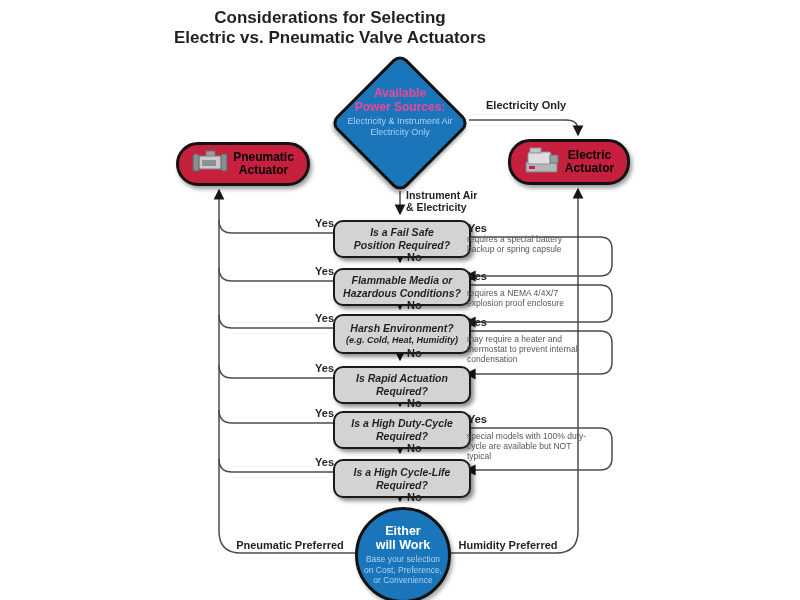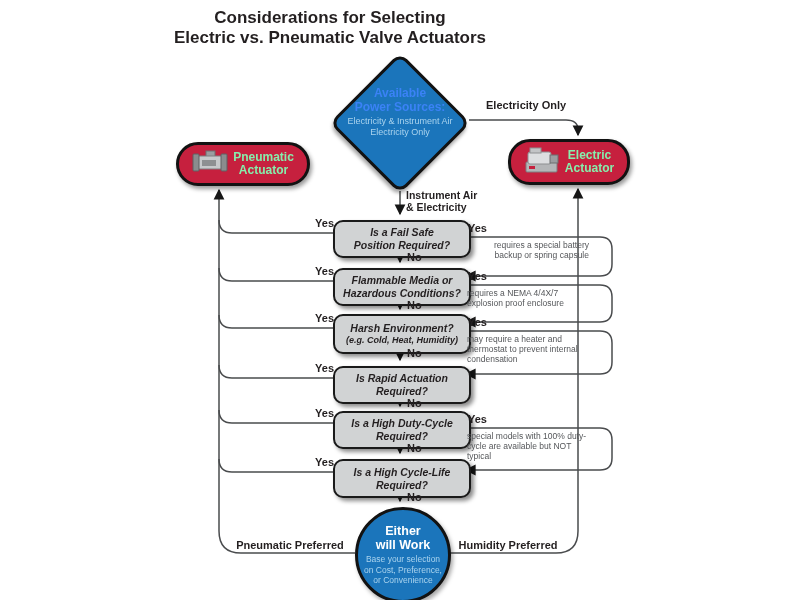--- a/index.html
+++ b/index.html
@@ -7,26 +7,26 @@
          font-family:"Liberation Sans",sans-serif;color:#231f20;}
   .connectors{position:absolute;left:0;top:0;z-index:1;}
   .lbl{position:absolute;z-index:6;font-weight:bold;color:#231f20;line-height:1.1;}
   .note{position:absolute;z-index:6;font-weight:normal;font-size:8.5px;line-height:10px;color:#55575a;}
   .title{position:absolute;left:0;right:0;top:8px;text-align:center;font-size:17px;font-weight:bold;
          line-height:20px;z-index:6;}
   .diamond{position:absolute;left:350px;top:73px;width:94px;height:94px;background:#1b75bb;
            border:3px solid #121212;border-radius:10px;transform:rotate(45deg);
            box-shadow:2px 3px 4px rgba(0,0,0,.35);z-index:2;}
   .diamond-text{position:absolute;left:318px;top:86px;width:164px;text-align:center;z-index:4;}
-  .diamond-text .h{color:#3b82f6;font-weight:bold;font-size:12px;line-height:14px;}
+  .diamond-text .h{color:#ec4899;font-weight:bold;font-size:12px;line-height:14px;}
   .diamond-text .o{color:#a9d3ee;font-size:9px;line-height:12px;margin-top:1px;}
   .badge{position:absolute;height:38px;background:#c6203e;border:3px solid #121212;border-radius:22px;
          display:flex;align-items:center;justify-content:center;gap:5px;z-index:4;
          box-shadow:2px 3px 4px rgba(0,0,0,.4);}
-  .badge .txt{color:#86efac;font-weight:bold;font-size:12px;line-height:13px;text-align:center;}
+  .badge .txt{color:#000000;font-weight:bold;font-size:12px;line-height:13px;text-align:center;}
   .qbox{position:absolute;left:333px;width:134px;background:#d1d3d4;border:2.5px solid #1a1a1a;
         border-radius:10px;z-index:4;display:flex;flex-direction:column;align-items:center;
         justify-content:center;text-align:center;box-shadow:3px 3px 4px rgba(0,0,0,.45);font-style:italic;}
   .qbox .l1,.qbox .l2{font-weight:bold;font-size:10.5px;line-height:13px;}
   .qbox .sm{font-size:9px;line-height:11px;}
   .circle{position:absolute;left:355px;top:507px;width:90px;height:90px;border-radius:50%;
           background:#1b75bb;border:3px solid #121212;z-index:4;display:flex;flex-direction:column;
           align-items:center;justify-content:center;text-align:center;box-shadow:2px 3px 4px rgba(0,0,0,.35);}
   .circle .h{color:#ffffff;font-weight:bold;font-size:12.5px;line-height:14px;}
   .circle .s{color:#a9d3ee;font-size:8.5px;line-height:10.5px;margin-top:2px;}
@@ -176,19 +176,19 @@
   <div class="lbl yes-r" style="left:468px;top:316px;">Yes</div>
   <div class="lbl yes-r" style="left:468px;top:413px;">Yes</div>
 
   <div class="lbl no-l" style="left:407px;top:251px;">No</div>
   <div class="lbl no-l" style="left:407px;top:299px;">No</div>
   <div class="lbl no-l" style="left:407px;top:347px;">No</div>
   <div class="lbl no-l" style="left:407px;top:397px;">No</div>
   <div class="lbl no-l" style="left:407px;top:442px;">No</div>
   <div class="lbl no-l" style="left:407px;top:491px;">No</div>
 
-  <div class="note" style="left:467px;top:240px;width:122px;text-align:right;">requires a special battery backup or spring capsule</div>
+  <div class="note" style="left:467px;top:234px;width:122px;">requires a special battery backup or spring capsule</div>
   <div class="note" style="left:467px;top:288px;width:122px;">requires a NEMA 4/4X/7 explosion proof enclosure</div>
   <div class="note" style="left:467px;top:334px;width:122px;">may require a heater and thermostat to prevent internal condensation</div>
   <div class="note" style="left:467px;top:431px;width:122px;">special models with 100% duty-cycle are available but NOT typical</div>
 
 
 </div>
 
 </body></html>

